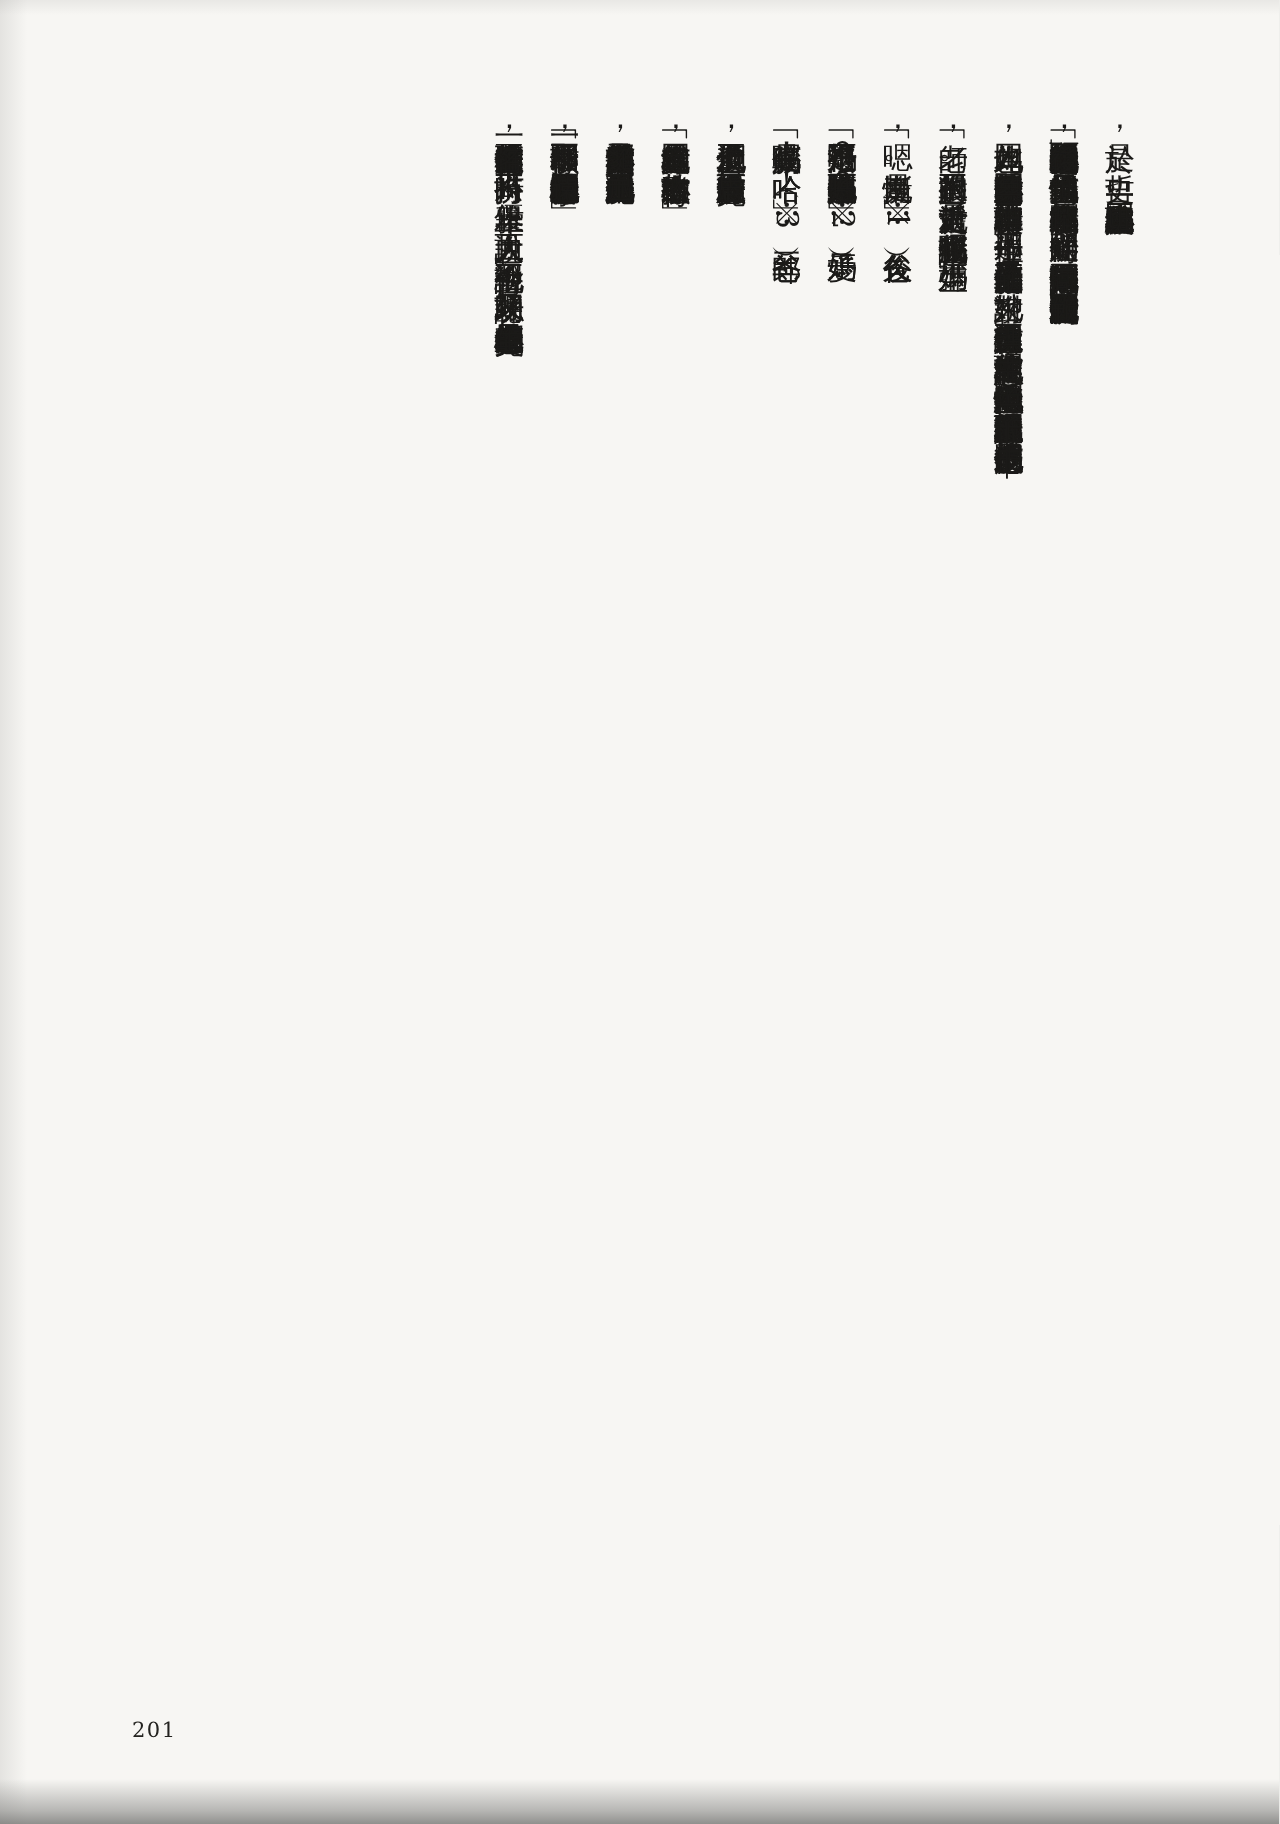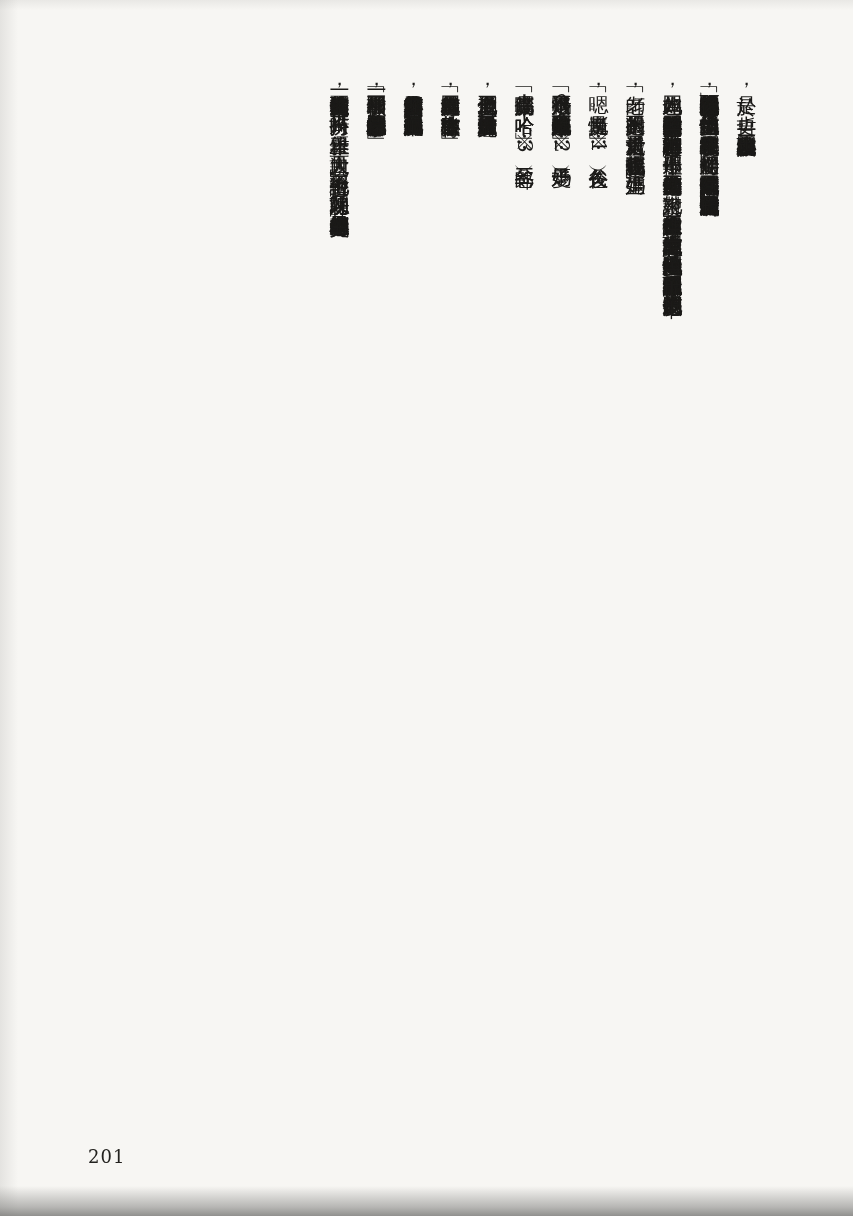--- a/index.html
+++ b/index.html
@@ -53,21 +53,21 @@
   }
   .text-area p {
     margin: 0;
     padding: 0;
     text-indent: 1em;           
   }
   .page-number {
     position: absolute;
     left: 88px;
     top: 1146px;
-    font-size: 18px;
+    font-size: 14px;
     letter-spacing: 1px;
     color: #23221f;
   }
 </style>
 </head>
 <body>
 
 <div class="book-page">
 
   <div class="text-area">

